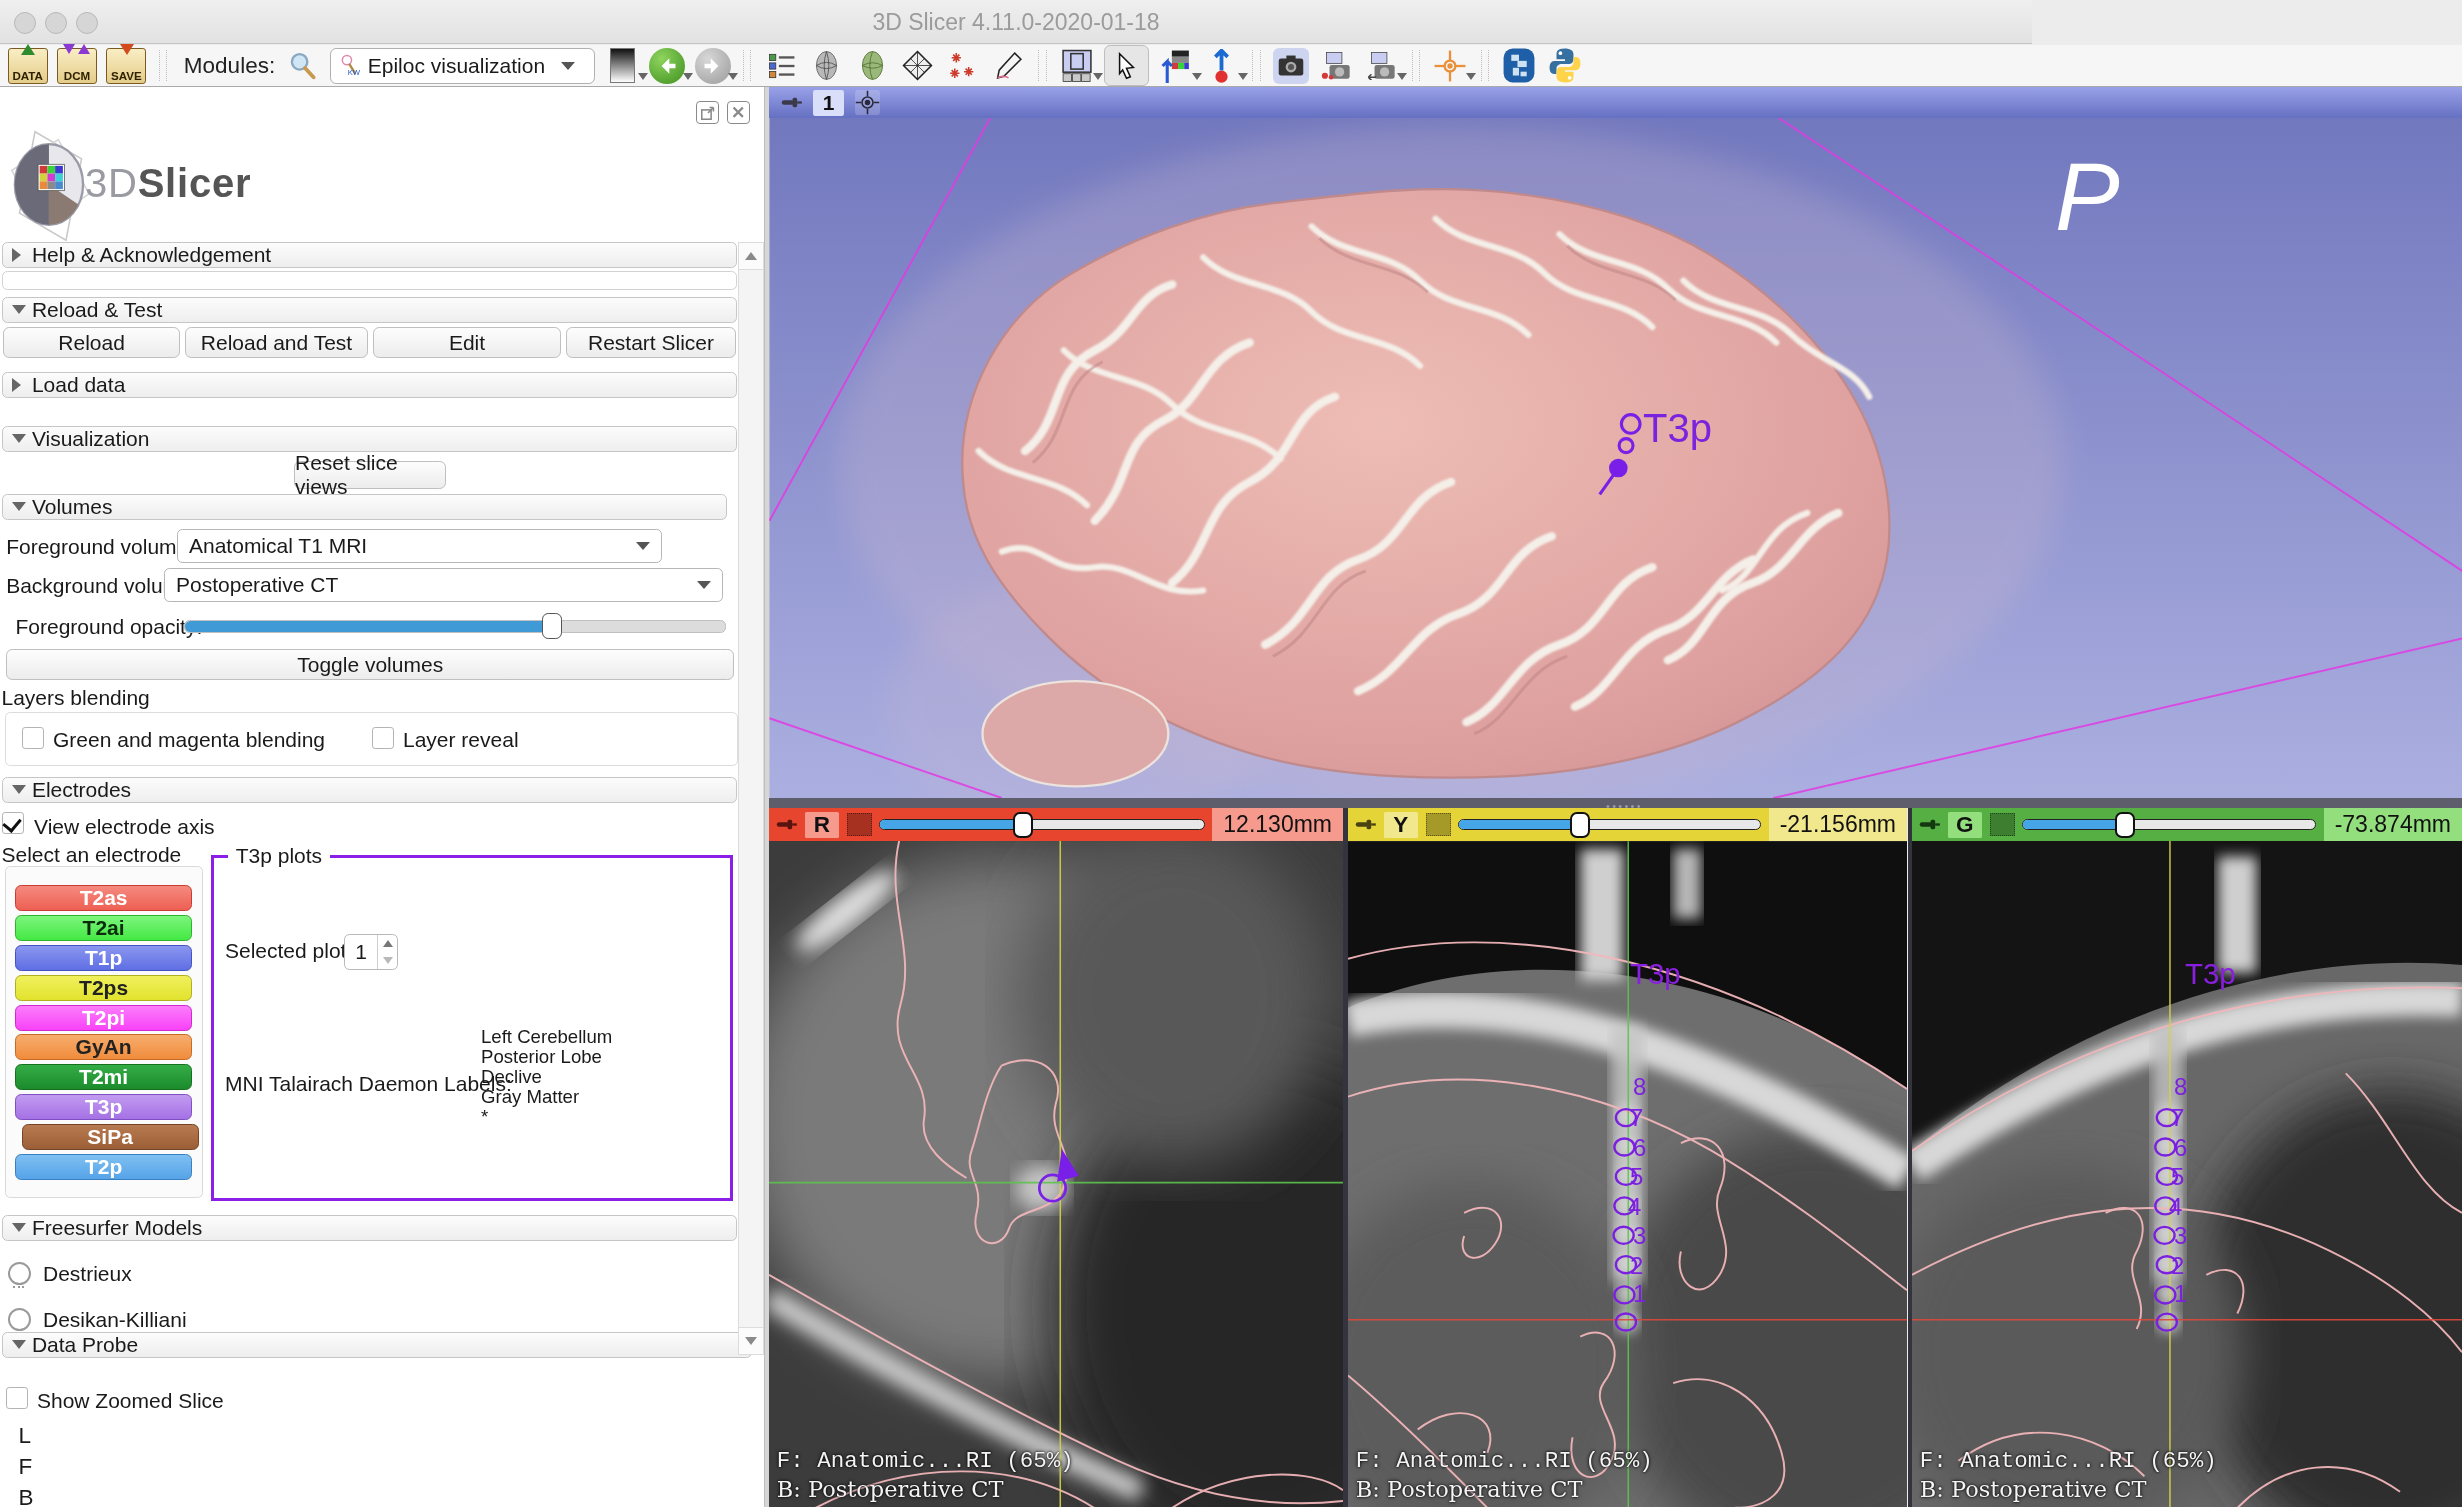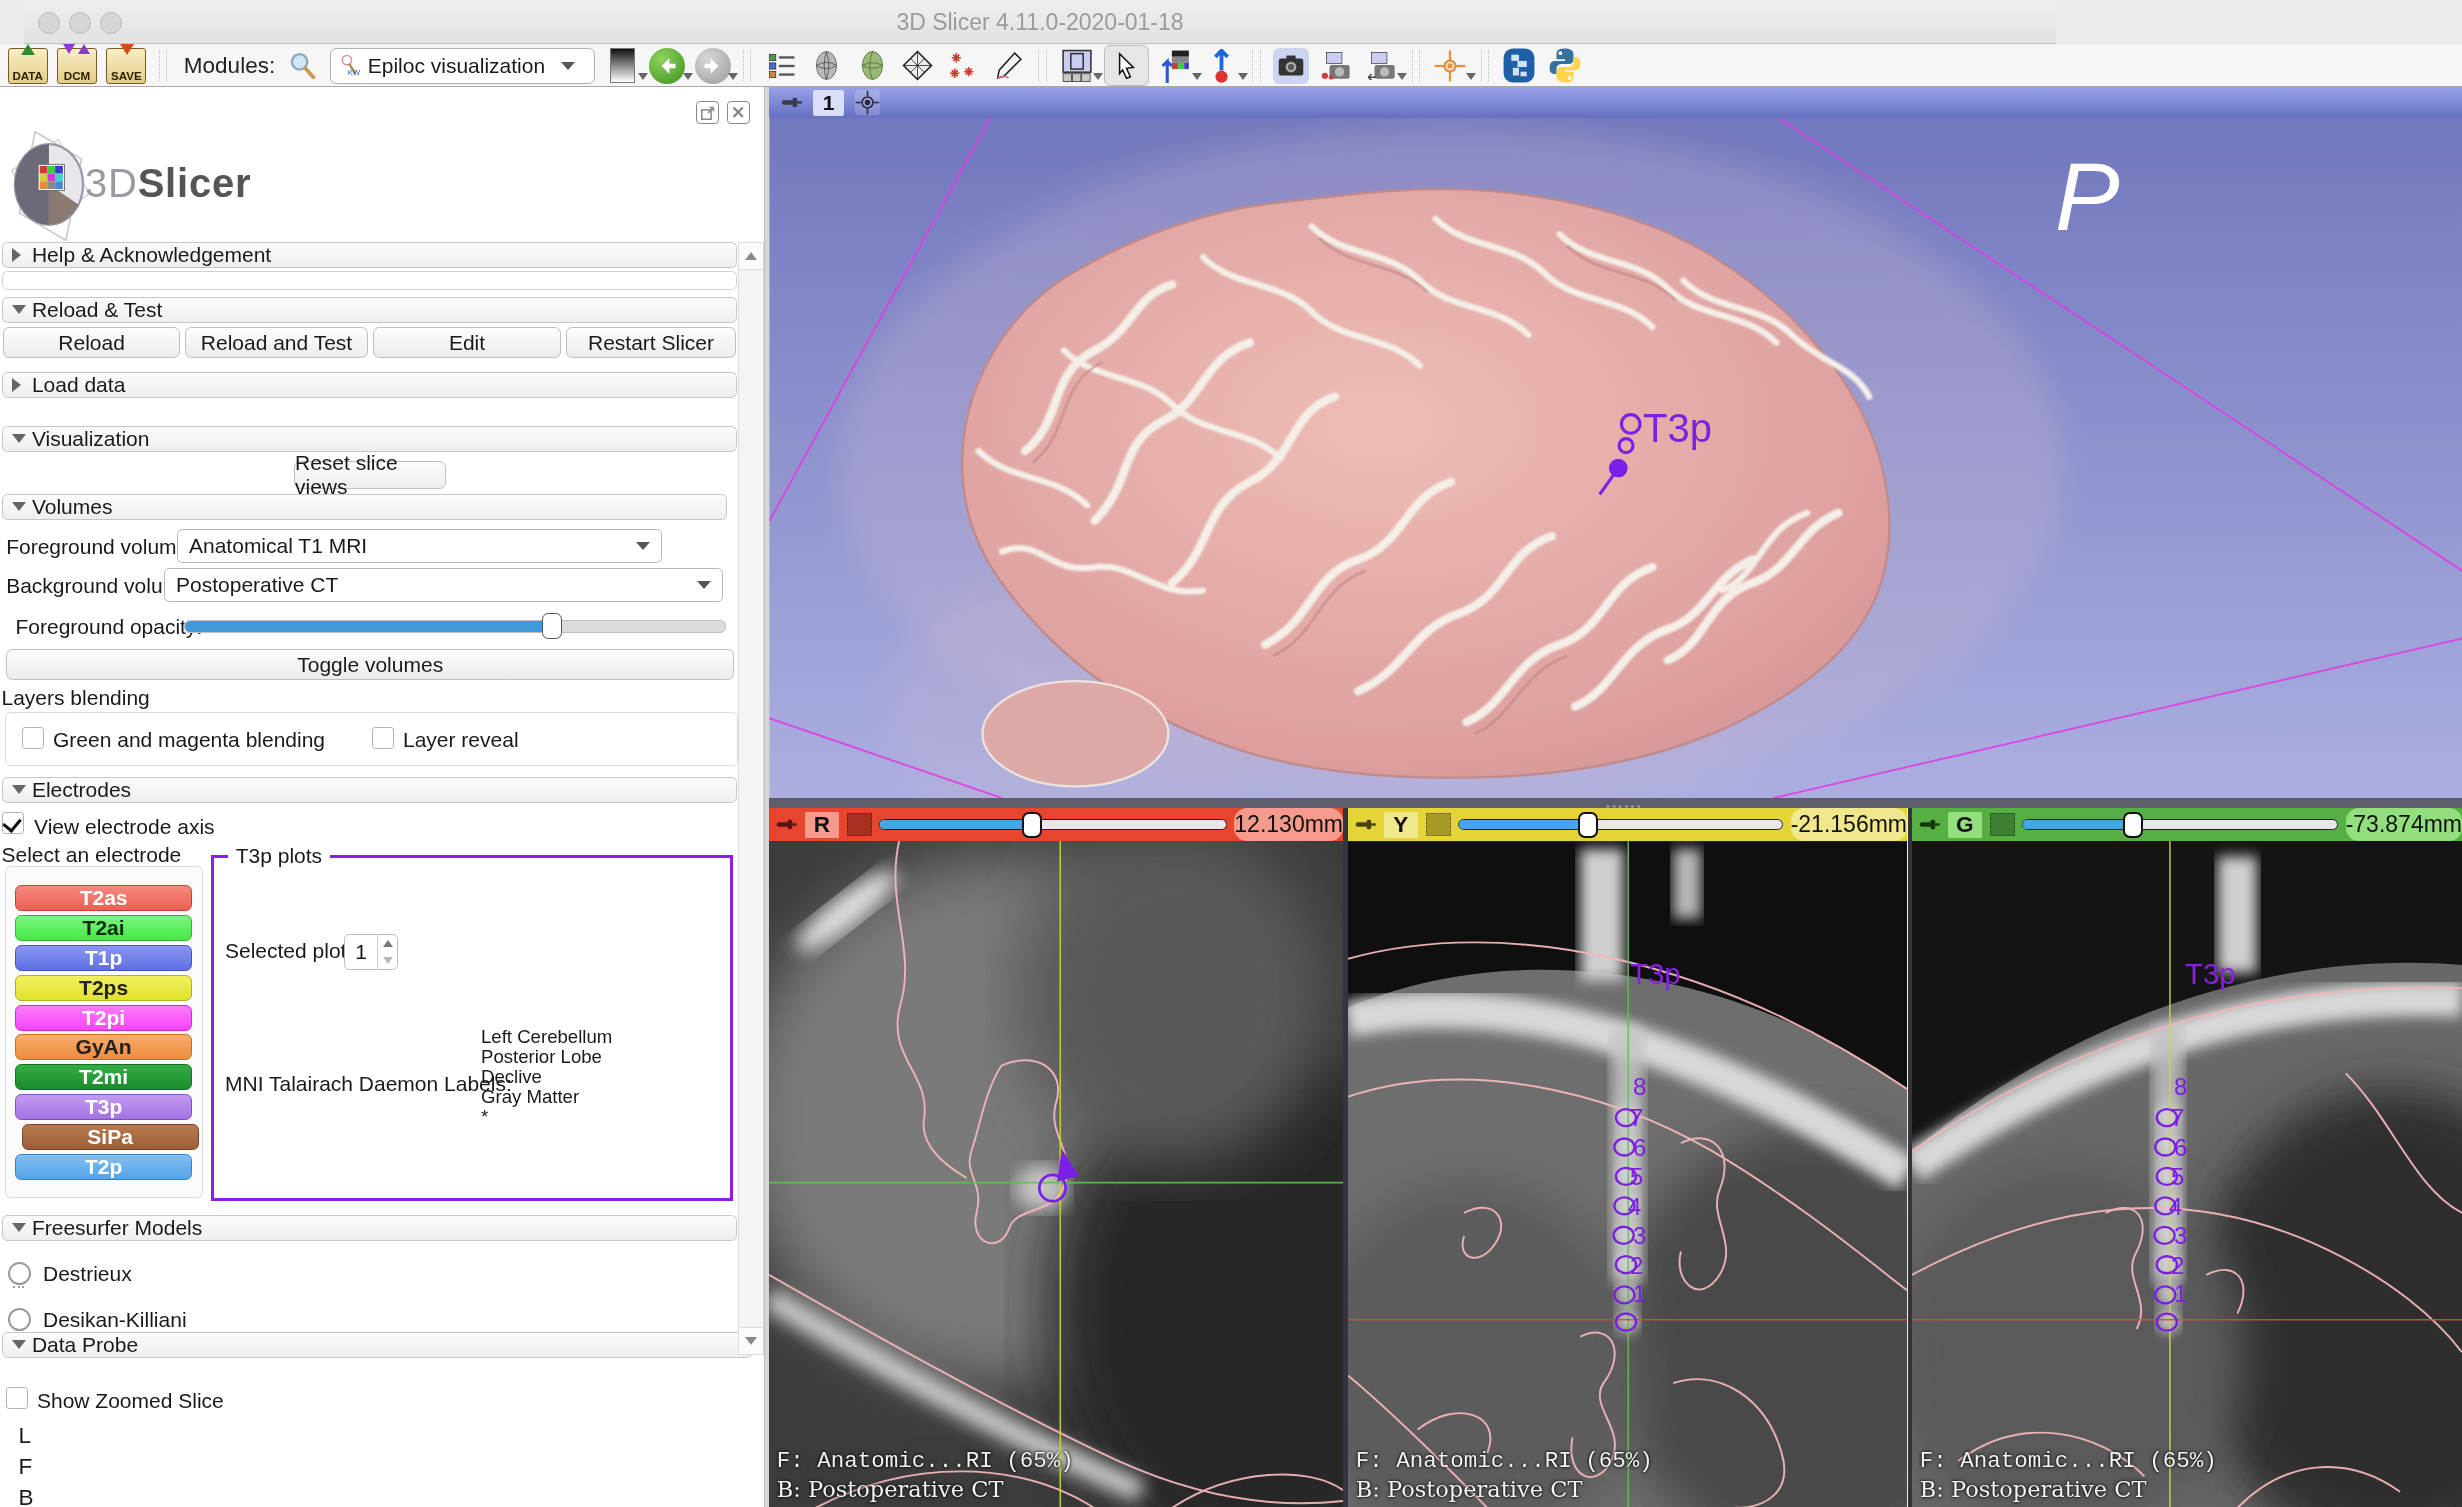--- a/index.html
+++ b/index.html
@@ -2,21 +2,21 @@
 <html style="font-size:12.4px"><head>
 <meta charset="utf-8">
 <style>
   html,body{margin:0;padding:0;background:#ececec;overflow:hidden;}
   #app{position:relative;width:2462px;height:1508px;background:#ececec;
        font-family:"Liberation Sans",sans-serif;color:#1a1a1a;overflow:hidden;}
   .abs{position:absolute;}
 
   
   .titlebar{position:absolute;left:0;top:0;width:2032px;height:43px;
-    background:linear-gradient(#efefef,#e2e2e2);border-bottom:1.5px solid #c4c4c4;margin-left:24px;}
+    background:linear-gradient(#efefef,#e2e2e2);border-bottom:1.5px solid #c4c4c4;}
   .tl{position:absolute;top:11.6px;width:20px;height:20px;border-radius:50%;
       background:#d6d6d6;border:0.8px solid #b9b9b9;}
   .title-text{position:absolute;top:9.3px;left:0;width:100%;text-align:center;
       font-size:23px;color:#9b9b9b;}
 
   
   .toolbar{position:absolute;left:0;top:45px;width:2462px;height:42px;
     background:#f6f6f6;border-bottom:1.5px solid #a9a9a9;
     display:flex;align-items:center;gap:9.3px;padding-left:7.7px;box-sizing:border-box;}
   .tbsep{width:6.2px;height:31px;border-left:1.5px dotted #bdbdbd;border-right:1.5px dotted #bdbdbd;margin:0 3.1px;}
@@ -125,21 +125,21 @@
     font-size:22.5px;font-weight:bold;color:#111;border-radius:1.5px;}
   .lb-red{background:#f59a8d;}
   .lb-yellow{background:#f1e88e;}
   .lb-green{background:#93df7d;}
   .slico{width:25px;height:23px;background:rgba(0,0,0,0.28);border:0.8px dotted rgba(0,0,0,.45);box-sizing:border-box;}
   .barslider{position:relative;flex:1;height:11px;background:#e8e8e8;border-radius:5.4px;border:1.5px solid #222;box-sizing:border-box;}
   .barslider .fill{position:absolute;left:0;top:0;height:100%;background:#45a5e6;border-radius:3.9px;}
   .barslider .knob{position:absolute;top:-8.5px;width:20px;height:26px;background:#fff;border:2.3px solid #111;
     border-radius:7px;transform:translateX(-10px);box-sizing:border-box;}
   .valuebox{height:33px;display:flex;align-items:center;justify-content:center;
-    font-size:23px;color:#111;padding:0 0;white-space:nowrap;border-radius:13px;}
+    font-size:23px;color:#111;padding:0 11px;white-space:nowrap;}
   .sliceview{position:absolute;left:0;top:33px;width:100%;height:667px;background:#222;}
   .vsep{position:absolute;top:808px;width:5.4px;height:700px;background:#34343e;}
   .overlay-f{position:absolute;left:7.7px;bottom:34px;color:#f4f4f4;font-family:Liberation Mono, monospace;
     font-size:22.5px;text-shadow:0 0 3.9px #000,0 0 1.5px #000;}
   .overlay-b{position:absolute;left:7.7px;bottom:6.2px;color:#f4f4f4;font-family:"DejaVu Serif",serif;
     font-size:22.5px;text-shadow:0 0 3.9px #000,0 0 1.5px #000;}
   .t3slice-label{position:absolute;color:#8a1fe0;font-size:29.4px;}
   .contact-num{position:absolute;color:#7b1fe0;font-size:24px;}
   .pin{display:inline-block;width:22px;height:17px;}
 </style>

